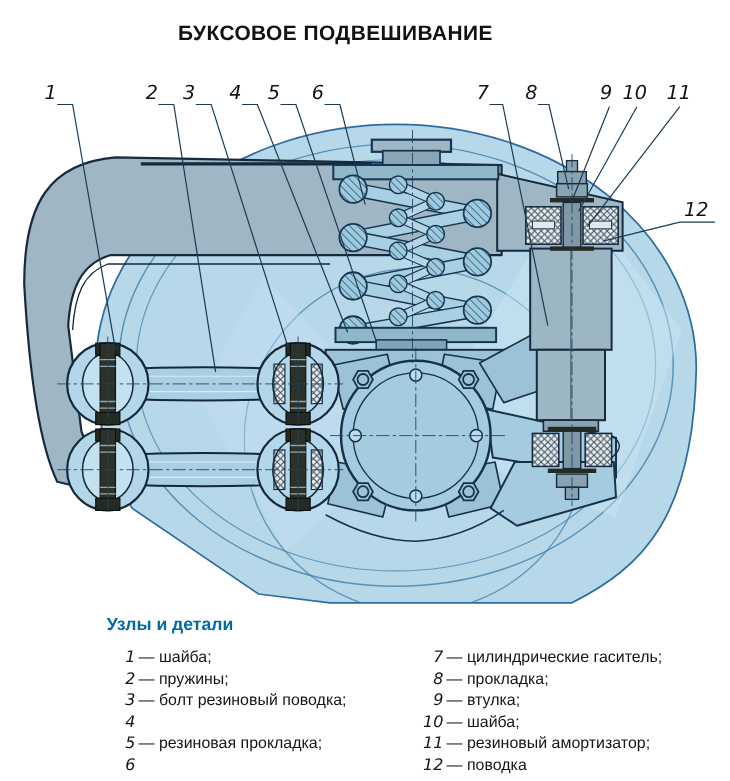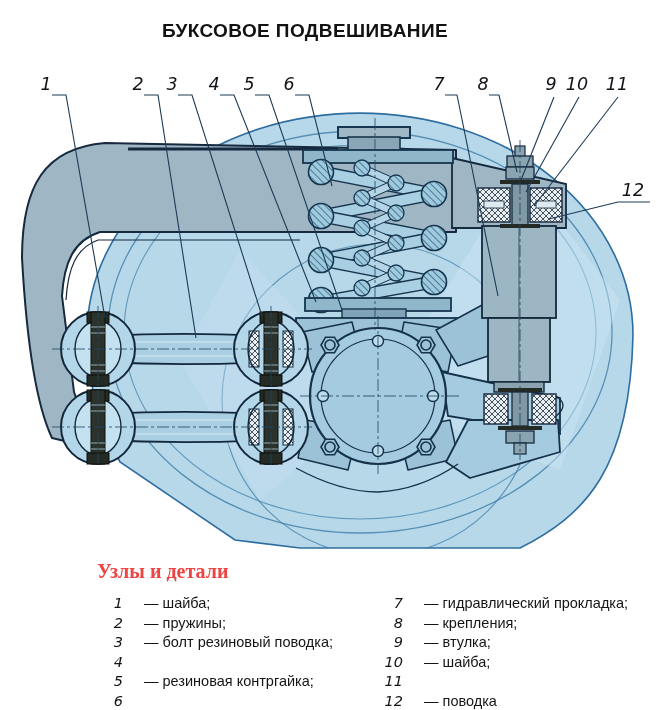--- a/index.html
+++ b/index.html
@@ -5,28 +5,28 @@
   html,body{margin:0;padding:0;background:#fff;}
   body{width:664px;height:710px;position:relative;overflow:hidden;
        font-family:"Liberation Sans", sans-serif;color:#111;}
   .page-title{position:absolute;top:20px;left:0;width:584px;text-align:center;
        font-size:19px;font-weight:bold;letter-spacing:.4px;text-indent:26px;
        color:#121212;}
   svg.diagram{position:absolute;top:0;left:0;}
   .callout-num{font-family:"DejaVu Sans", sans-serif;font-style:italic;
        font-size:17.5px;fill:#101418;font-weight:500;}
   .legend{position:absolute;top:552px;left:0;width:664px;}
-  .legend-heading{margin:8px 0 0 97px;font-size:20px;font-weight:bold;color:#ef4444;font-family:Liberation Serif, serif;}
+  .legend-heading{margin:8px 0 0 97px;font-size:16px;font-weight:bold;color:#0369a1;}
   .legend-cols{display:flex;margin-top:11px;}
   .legend-col.left{margin-left:97px;width:272px;}
   .legend-col.right{margin-left:8px;}
   .lrow{display:flex;font-size:14.5px;line-height:19.5px;color:#151515;}
   .lnum{flex:none;width:26px;text-align:right;font-style:italic;
         font-family:"DejaVu Sans", sans-serif;}
-  .lname{margin-left:21px;white-space:nowrap;}
+  .lname{margin-left:3px;white-space:nowrap;}
 </style>
 </head>
 <body>
 
 <div class="page-title">БУКСОВОЕ ПОДВЕШИВАНИЕ</div>
 
 <svg class="diagram" width="664" height="552" viewBox="0 0 664 552">
   <defs>
     <pattern id="coil" width="5" height="5" patternUnits="userSpaceOnUse" patternTransform="rotate(45)">
       <rect width="5" height="5" fill="#9ecadf"></rect>
@@ -268,45 +268,46 @@
       </div>
       <div class="lrow">
         <span class="lnum">3</span>
         <span class="lname">— болт резиновый поводка;</span>
       </div>
       <div class="lrow">
         <span class="lnum">4</span>
       </div>
       <div class="lrow">
         <span class="lnum">5</span>
-        <span class="lname">— резиновая контргайка;</span>
+        <span class="lname">— резиновая прокладка;</span>
       </div>
       <div class="lrow">
         <span class="lnum">6</span>
       </div>
     </div>
     <div class="legend-col right">
       <div class="lrow">
         <span class="lnum">7</span>
-        <span class="lname">— гидравлический прокладка;</span>
+        <span class="lname">— цилиндрические гаситель;</span>
       </div>
       <div class="lrow">
         <span class="lnum">8</span>
-        <span class="lname">— крепления;</span>
+        <span class="lname">— прокладка;</span>
       </div>
       <div class="lrow">
         <span class="lnum">9</span>
         <span class="lname">— втулка;</span>
       </div>
       <div class="lrow">
         <span class="lnum">10</span>
         <span class="lname">— шайба;</span>
       </div>
       <div class="lrow">
         <span class="lnum">11</span>
+        <span class="lname">— резиновый амортизатор;</span>
       </div>
       <div class="lrow">
         <span class="lnum">12</span>
         <span class="lname">— поводка</span>
       </div>
     </div>
   </div>
 </div>
 
 </body></html>

